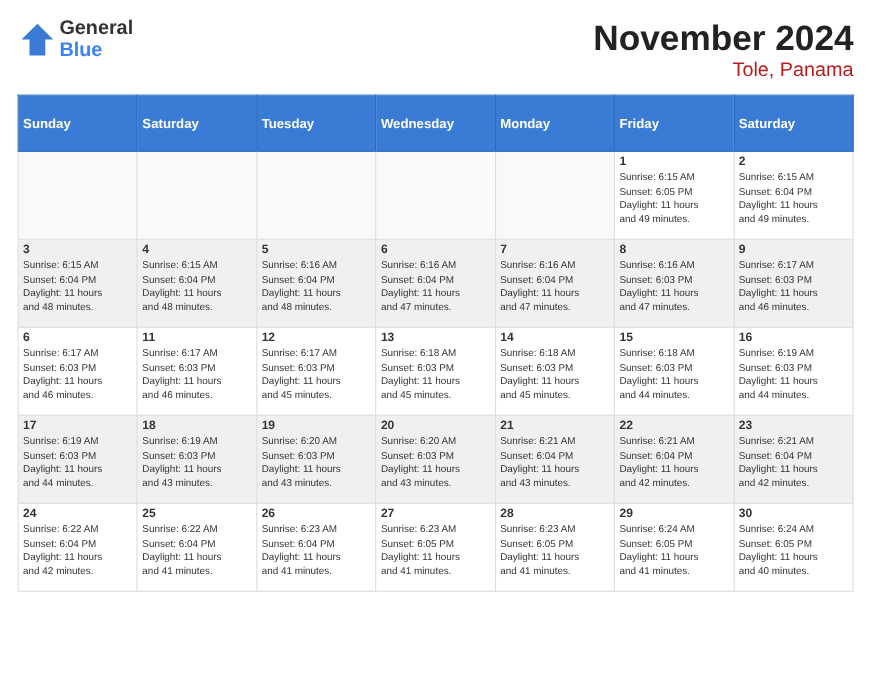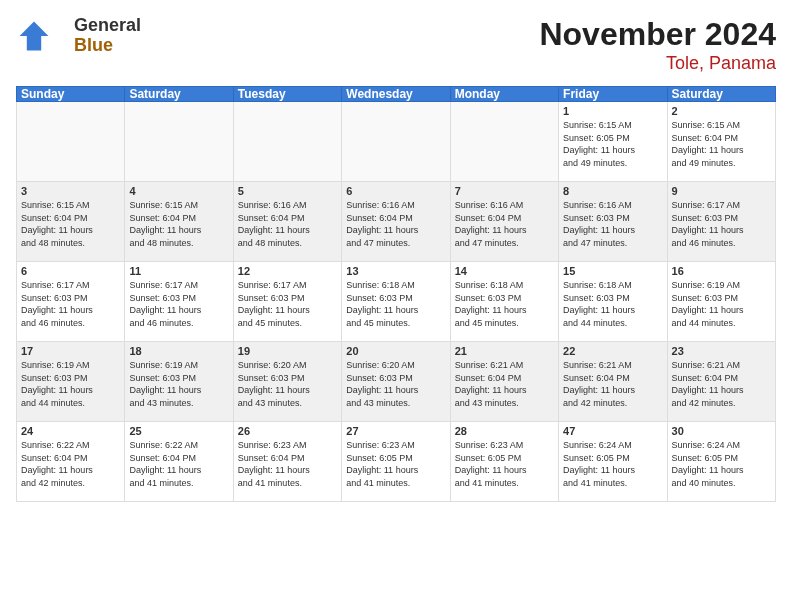--- a/index.html
+++ b/index.html
@@ -12,36 +12,36 @@
     }
     .header {
       display: flex;
       justify-content: space-between;
       align-items: flex-start;
       margin-bottom: 12px;
     }
     .logo {
       display: flex;
       align-items: center;
-      gap: 22px;
+      gap: 2px;
     }
     .logo-text {
       display: flex;
       flex-direction: column;
       line-height: 1.1;
     }
     .logo-general {
       font-size: 18px;
       font-weight: bold;
       color: #333;
     }
     .logo-blue {
       font-size: 18px;
       font-weight: bold;
-      color: #a16207;
+      color: #3b82f6;
     }
     .logo-icon {
       width: 36px;
       height: 36px;
     }
     .title-block {
       text-align: right;
     }
     .month-title {
       font-size: 32px;
@@ -55,21 +55,21 @@
     .calendar {
       width: 100%;
       border-collapse: collapse;
       border: 1px solid #ccc;
     }
     .calendar th {
       background: #3a7bd5;
       color: #fff;
       font-size: 12px;
       font-weight: bold;
-      padding: 0 4px;
+      padding: 18px 4px;
       text-align: left;
       border: 1px solid #2a6bc0;
     }
     .calendar td {
       vertical-align: top;
       border: 1px solid #ddd;
       padding: 3px 4px;
       font-size: 9.5px;
       color: #333;
       background: #fff;
@@ -330,21 +330,21 @@
 and 41 minutes.</div>
         </td>
         <td>
           <span class="day-number">28</span>
           <div class="day-info" style="white-space: pre-line;">Sunrise: 6:23 AM
 Sunset: 6:05 PM
 Daylight: 11 hours
 and 41 minutes.</div>
         </td>
         <td>
-          <span class="day-number">47</span>
+          <span class="day-number">29</span>
           <div class="day-info" style="white-space: pre-line;">Sunrise: 6:24 AM
 Sunset: 6:05 PM
 Daylight: 11 hours
 and 41 minutes.</div>
         </td>
         <td>
           <span class="day-number">30</span>
           <div class="day-info" style="white-space: pre-line;">Sunrise: 6:24 AM
 Sunset: 6:05 PM
 Daylight: 11 hours

